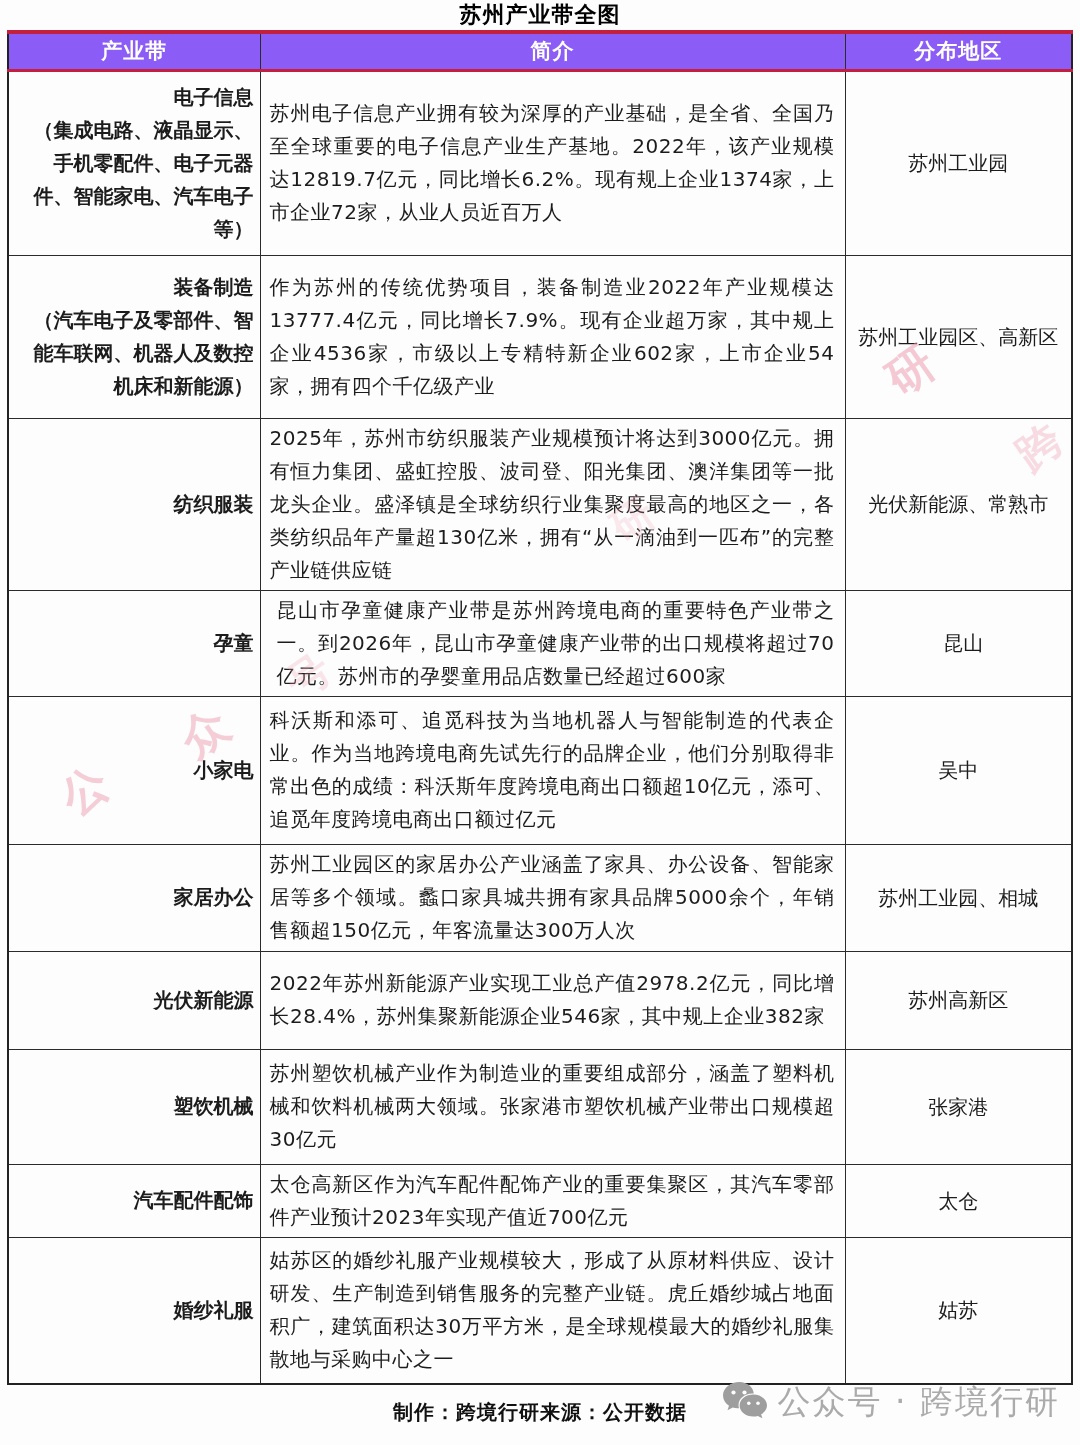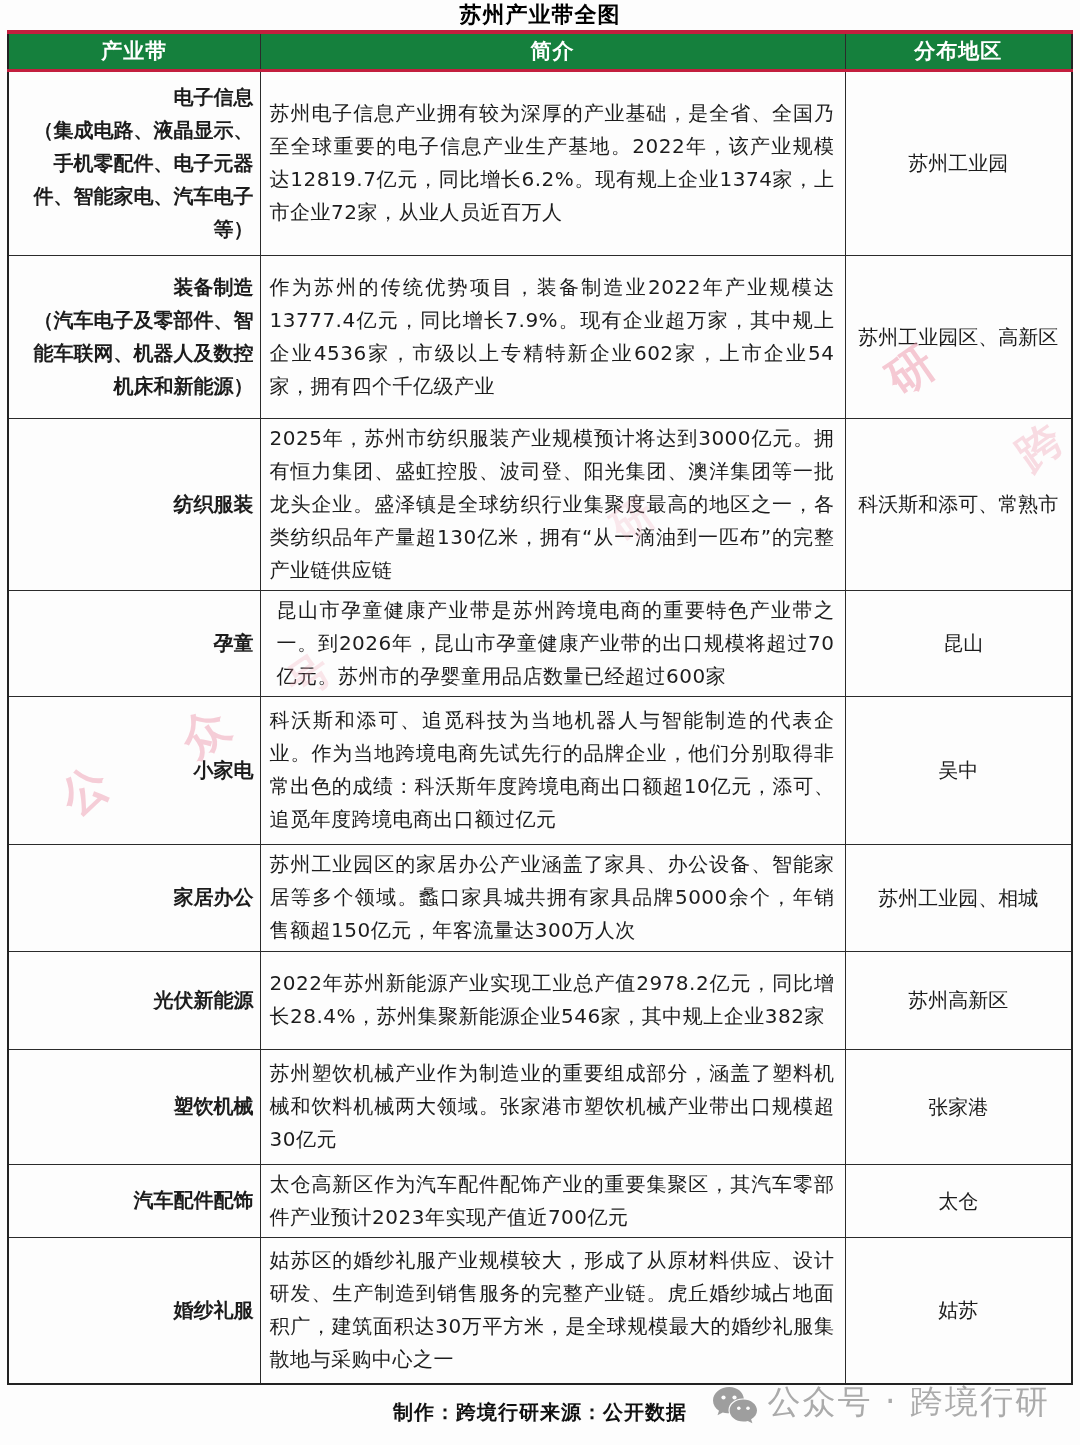--- a/index.html
+++ b/index.html
@@ -26,21 +26,21 @@
     border-collapse:collapse;
     table-layout:fixed;
     border:2px solid #222;
   }
   .belt-table th,.belt-table td{
     border:1px solid #2b2b2b;
     vertical-align:middle;
     box-sizing:border-box;
   }
   .belt-table thead th{
-    background:#15803d;
+    background:#8b5cf6;
     color:#ffffff;
     font-size:21px;
     font-weight:bold;
     height:38px;
     border-top:4px solid #C31F3E;
     border-bottom:3px solid #C31F3E;
     letter-spacing:1px;
   }
   .c-belt{
     text-align:right;
@@ -80,23 +80,23 @@
     display:flex;
     justify-content:center;
     font-size:20px;
     font-weight:bold;
     color:#111;
     letter-spacing:1px;
   }
   .wm-badge{
     position:absolute;
     top:1380px;
-    right:30px;
+    right:20px;
     display:flex;
-    align-items:flex-end;
+    align-items:flex-start;
     gap:10px;
     color:#ababab;
     font-size:33px;
     letter-spacing:2px;
     white-space:nowrap;
   }
   .wm-badge svg{display:block;}
   .wm-scatter{
     position:absolute;
     color:#ef9fb2;
@@ -146,21 +146,21 @@
           <div class="belt-detail">（汽车电子及零部件、智能车联网、机器人及数控机床和新能源）</div>
         </td>
         <td class="c-intro">作为苏州的传统优势项目，装备制造业2022年产业规模达13777.4亿元，同比增长7.9%。现有企业超万家，其中规上企业4536家，市级以上专精特新企业602家，上市企业54家，拥有四个千亿级产业</td>
         <td class="c-region">苏州工业园区、高新区</td>
       </tr>
       <tr>
         <td class="c-belt">
           <div class="belt-name">纺织服装</div>
         </td>
         <td class="c-intro">2025年，苏州市纺织服装产业规模预计将达到3000亿元。拥有恒力集团、盛虹控股、波司登、阳光集团、澳洋集团等一批龙头企业。盛泽镇是全球纺织行业集聚度最高的地区之一，各类纺织品年产量超130亿米，拥有“从一滴油到一匹布”的完整产业链供应链</td>
-        <td class="c-region">科沃斯和添可、常熟市</td>
+        <td class="c-region">光伏新能源、常熟市</td>
       </tr>
       <tr>
         <td class="c-belt">
           <div class="belt-name">孕童</div>
         </td>
         <td class="c-intro">昆山市孕童健康产业带是苏州跨境电商的重要特色产业带之一。到2026年，昆山市孕童健康产业带的出口规模将超过70亿元。苏州市的孕婴童用品店数量已经超过600家</td>
         <td class="c-region">昆山</td>
       </tr>
       <tr>
         <td class="c-belt">

